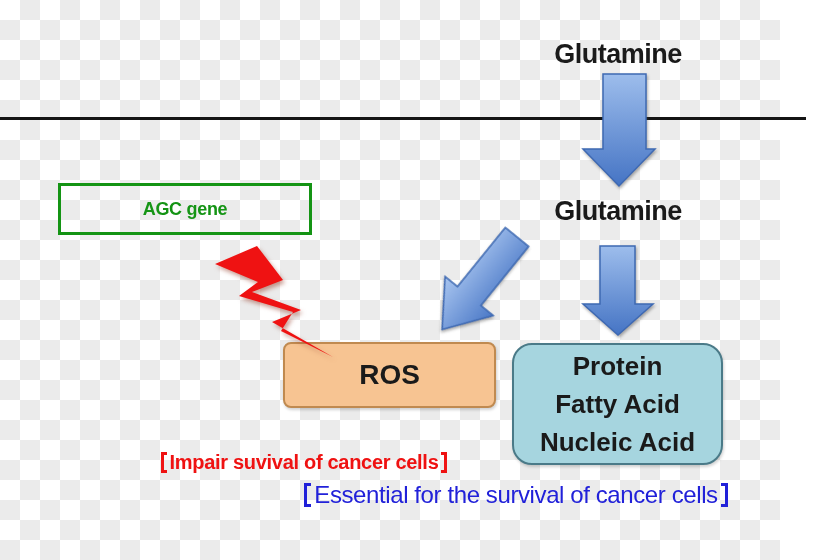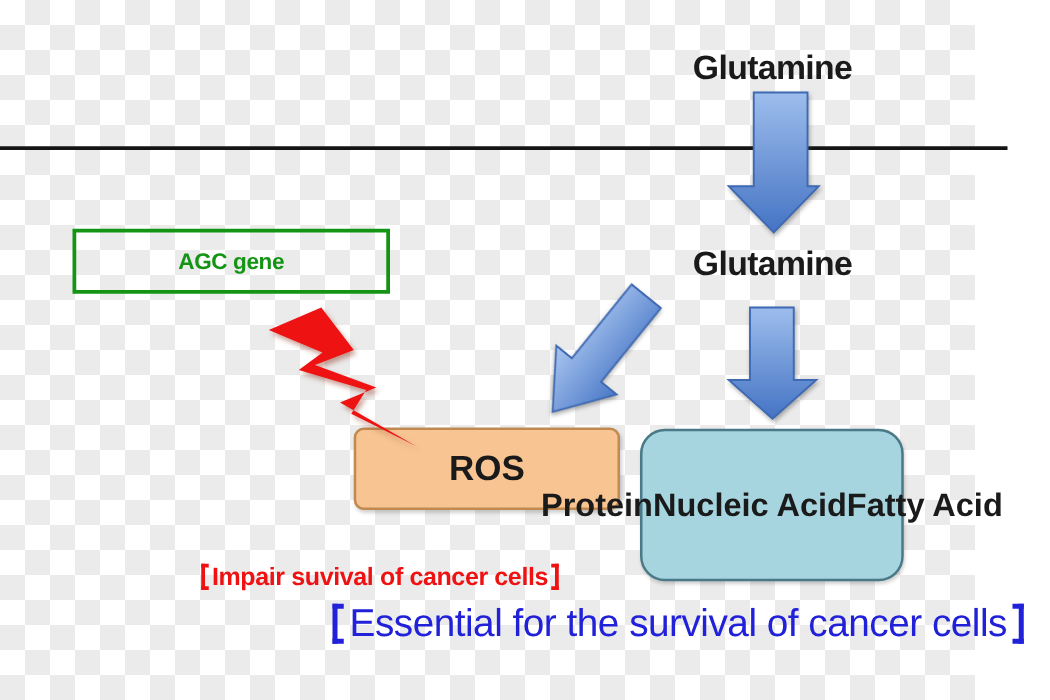--- a/index.html
+++ b/index.html
@@ -32,34 +32,34 @@
   .ros-box{
     position:absolute;left:283px;top:342px;width:209px;height:62px;
     background:#F7C492;border:2px solid #C08A50;border-radius:8px;
     display:flex;align-items:center;justify-content:center;
     box-shadow:1px 2px 3px rgba(0,0,0,.18);
   }
   .ros-box span{font-size:28px;font-weight:700;color:#1a1a1a;}
   .prod-box{
     position:absolute;left:512px;top:343px;width:207px;height:118px;
     background:#A6D5DF;border:2px solid #4A7A88;border-radius:20px;
-    display:flex;flex-direction:row;align-items:center;justify-content:center;
+    display:flex;flex-direction:column;align-items:center;justify-content:center;
     box-shadow:1px 2px 3px rgba(0,0,0,.18);
   }
   .prod-box div{
     font-size:26px;font-weight:700;line-height:38px;color:#1a1a1a;white-space:nowrap;
   }
   .cap{position:absolute;text-align:center;white-space:nowrap;}
   .cap-red{
     left:84px;top:451px;width:440px;
     color:#EF1212;font-size:20px;font-weight:700;letter-spacing:-0.3px;
   }
   .cap-blue{
     left:266px;top:481px;width:500px;
-    color:#2121D9;font-size:31px;font-weight:400;letter-spacing:-0.4px;
+    color:#2121D9;font-size:24px;font-weight:400;letter-spacing:-0.4px;
   }
   
   .lb{
     display:inline-block;width:.30em;height:1.02em;
     border:.16em solid currentColor;vertical-align:-0.18em;
     box-sizing:border-box;
   }
   .lb-open{border-right:0;margin-right:.14em;}
   .lb-close{border-left:0;margin-left:.14em;}
   .overlay{position:absolute;left:0;top:0;pointer-events:none;}
@@ -80,22 +80,22 @@
   <div class="agc-box">
     <span>AGC gene</span>
   </div>
 
   <div class="ros-box">
     <span>ROS</span>
   </div>
 
   <div class="prod-box">
     <div>Protein</div>
+    <div>Fatty Acid</div>
     <div>Nucleic Acid</div>
-    <div>Fatty Acid</div>
   </div>
 
   <div class="cap cap-red">
     <span class="lb lb-open"></span><span>Impair suvival of cancer cells</span><span class="lb lb-close"></span>
   </div>
 
   <div class="cap cap-blue">
     <span class="lb lb-open"></span><span>Essential for the survival of cancer cells</span><span class="lb lb-close"></span>
   </div>
 

